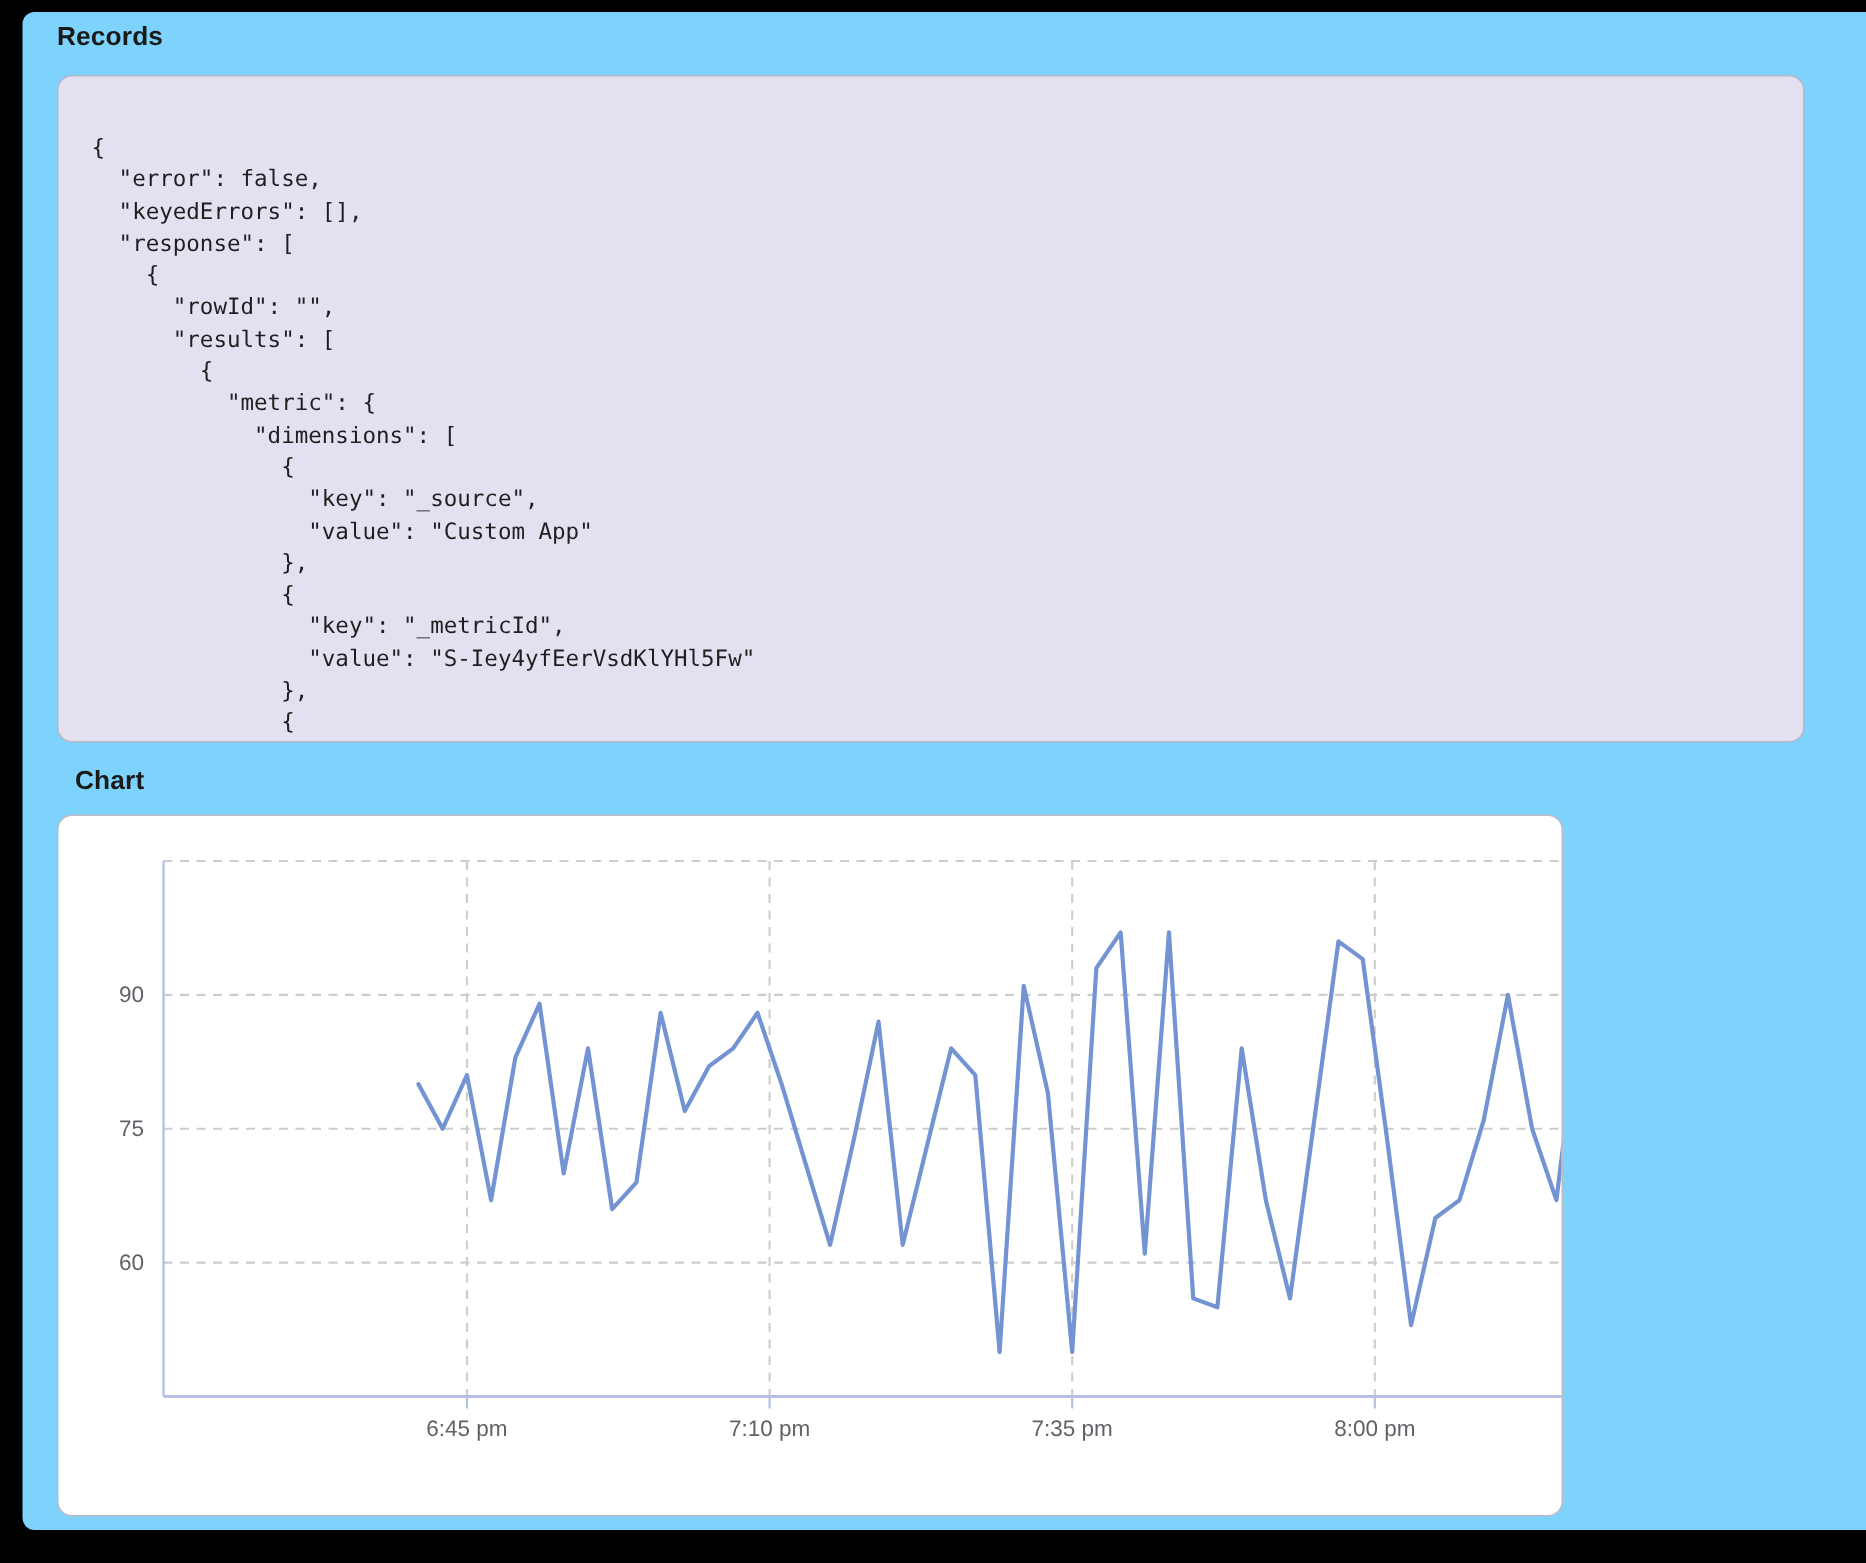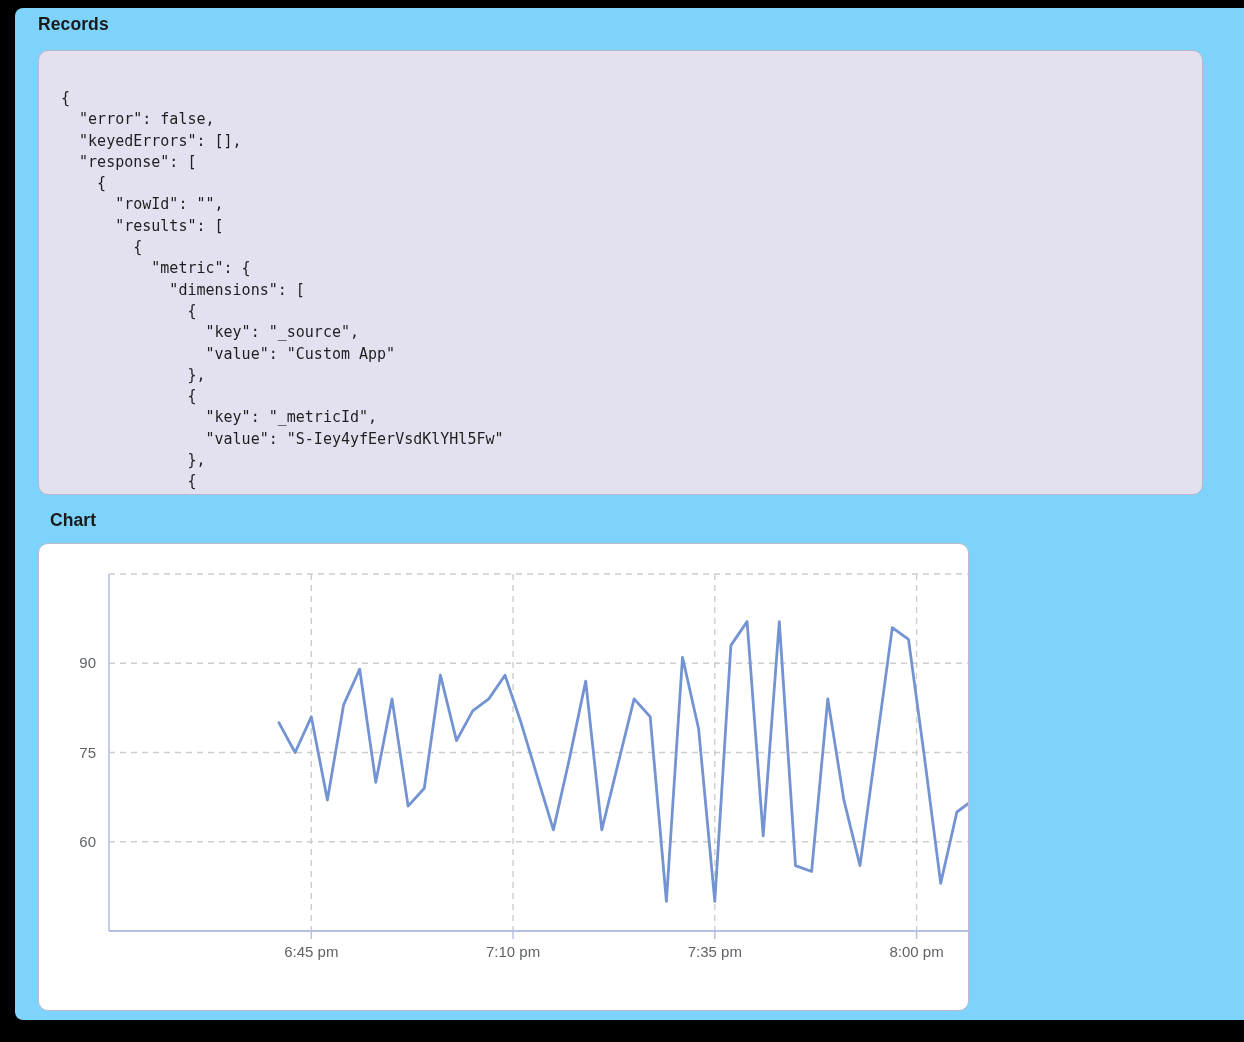--- a/index.html
+++ b/index.html
@@ -44,21 +44,21 @@
     padding: 37px 22px 0 22px;
     font-family: "DejaVu Sans Mono", monospace;
     font-size: 15px;
     line-height: 21.3px;
     color: #1f1f1f;
     white-space: pre;
   }
   .chart-panel {
     position: absolute;
     left: 23px; top: 535px;
-    width: 931px; height: 468px;
+    width: 1004px; height: 468px;
     box-sizing: border-box;
     background: #ffffff;
     border: 1px solid #bcbac8;
     border-radius: 10px;
     overflow: hidden;
   }
   .chart-panel svg { display: block; }
 </style>
 </head>
 <body>

